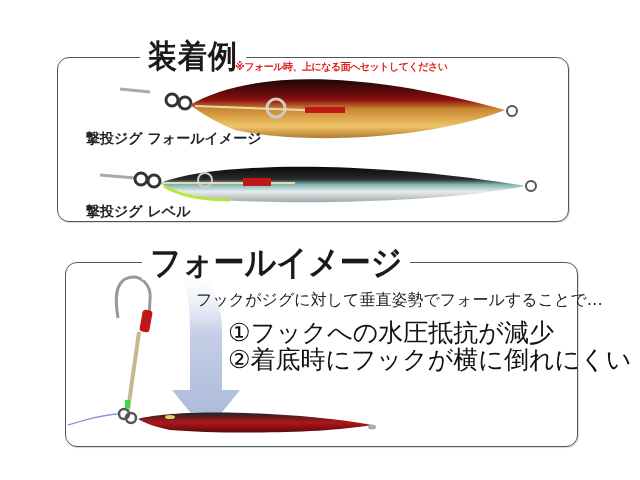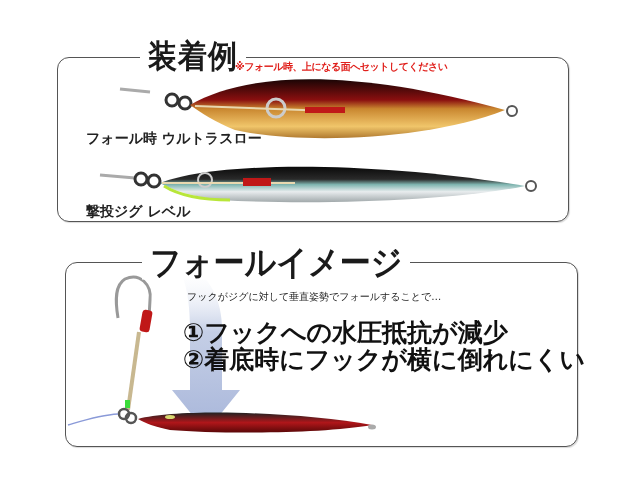--- a/index.html
+++ b/index.html
@@ -22,23 +22,23 @@
   #title2 { left: 142px; top: 247px; font-size: 31px; letter-spacing: 0px; }
   #note {
     position: absolute; left: 235px; top: 60px; color: #e0201c; font-size: 10px; font-weight: bold;
     white-space: nowrap; letter-spacing: -0.5px;
   }
   .label {
     position: absolute; font-size: 14px; font-weight: bold; color: #222; white-space: nowrap;
   }
   #label1 { left: 86px; top: 130px; }
   #label2 { left: 86px; top: 203px; text-align: right; }
-  #intro { position: absolute; left: 187px; top: 290px; font-size: 10px; color: #222; white-space: nowrap; }
+  #intro { position: absolute; left: 196px; top: 290px; font-size: 16px; color: #222; white-space: nowrap; }
   .point {
-    position: absolute; font-size: 25px; font-weight: bold; color: #111; white-space: nowrap; letter-spacing: 0px;
+    position: absolute; font-size: 25px; font-weight: normal; color: #111; white-space: nowrap; letter-spacing: 0px; margin-left: 45px;
   }
   #point1 { left: 183px; top: 316px; }
   #point2 { left: 183px; top: 343px; }
   svg { position: absolute; }
 </style>
 </head>
 <body>
 
 <div id="box1" class="box"></div>
 <div id="title1" class="section-title">装着例</div>
@@ -89,21 +89,21 @@
     <circle cx="154" cy="181" r="6" fill="none" stroke="#333" stroke-width="3"></circle>
     <path d="M160,183 C220,160 380,162 525,186 C460,200 320,206 220,200 C190,196 172,190 160,183 Z" fill="url(#j2)"></path>
     <circle cx="205" cy="180" r="7" fill="none" stroke="#ccc" stroke-width="2"></circle>
     <path d="M162,183 L295,183" stroke="#e8d8b0" stroke-width="2"></path>
     <rect x="243" y="178" width="28" height="8" fill="#c01818"></rect>
     <path d="M164,186 C180,196 200,200 230,200" stroke="#b8e63a" stroke-width="3" fill="none"></path>
     <circle cx="531" cy="186" r="5" fill="none" stroke="#555" stroke-width="2"></circle>
   </g>
 </svg>
 
-<div id="label1" class="label">フォール時 ウルトラスロー</div>
+<div id="label1" class="label">撃投ジグ フォールイメージ</div>
 <div id="label2" class="label">撃投ジグ レベル</div>
 
 <div id="box2" class="box"></div>
 
 <svg width="640" height="480" style="left:0;top:0;pointer-events:none">
 
   <g>
     <path d="M186,265 C210,275 222,300 222,330 L222,390 L240,390 L206,432 L172,390 L190,390 L190,330 C190,310 188,290 182,275 Z" fill="url(#arrowg)"></path>
   </g>
 

